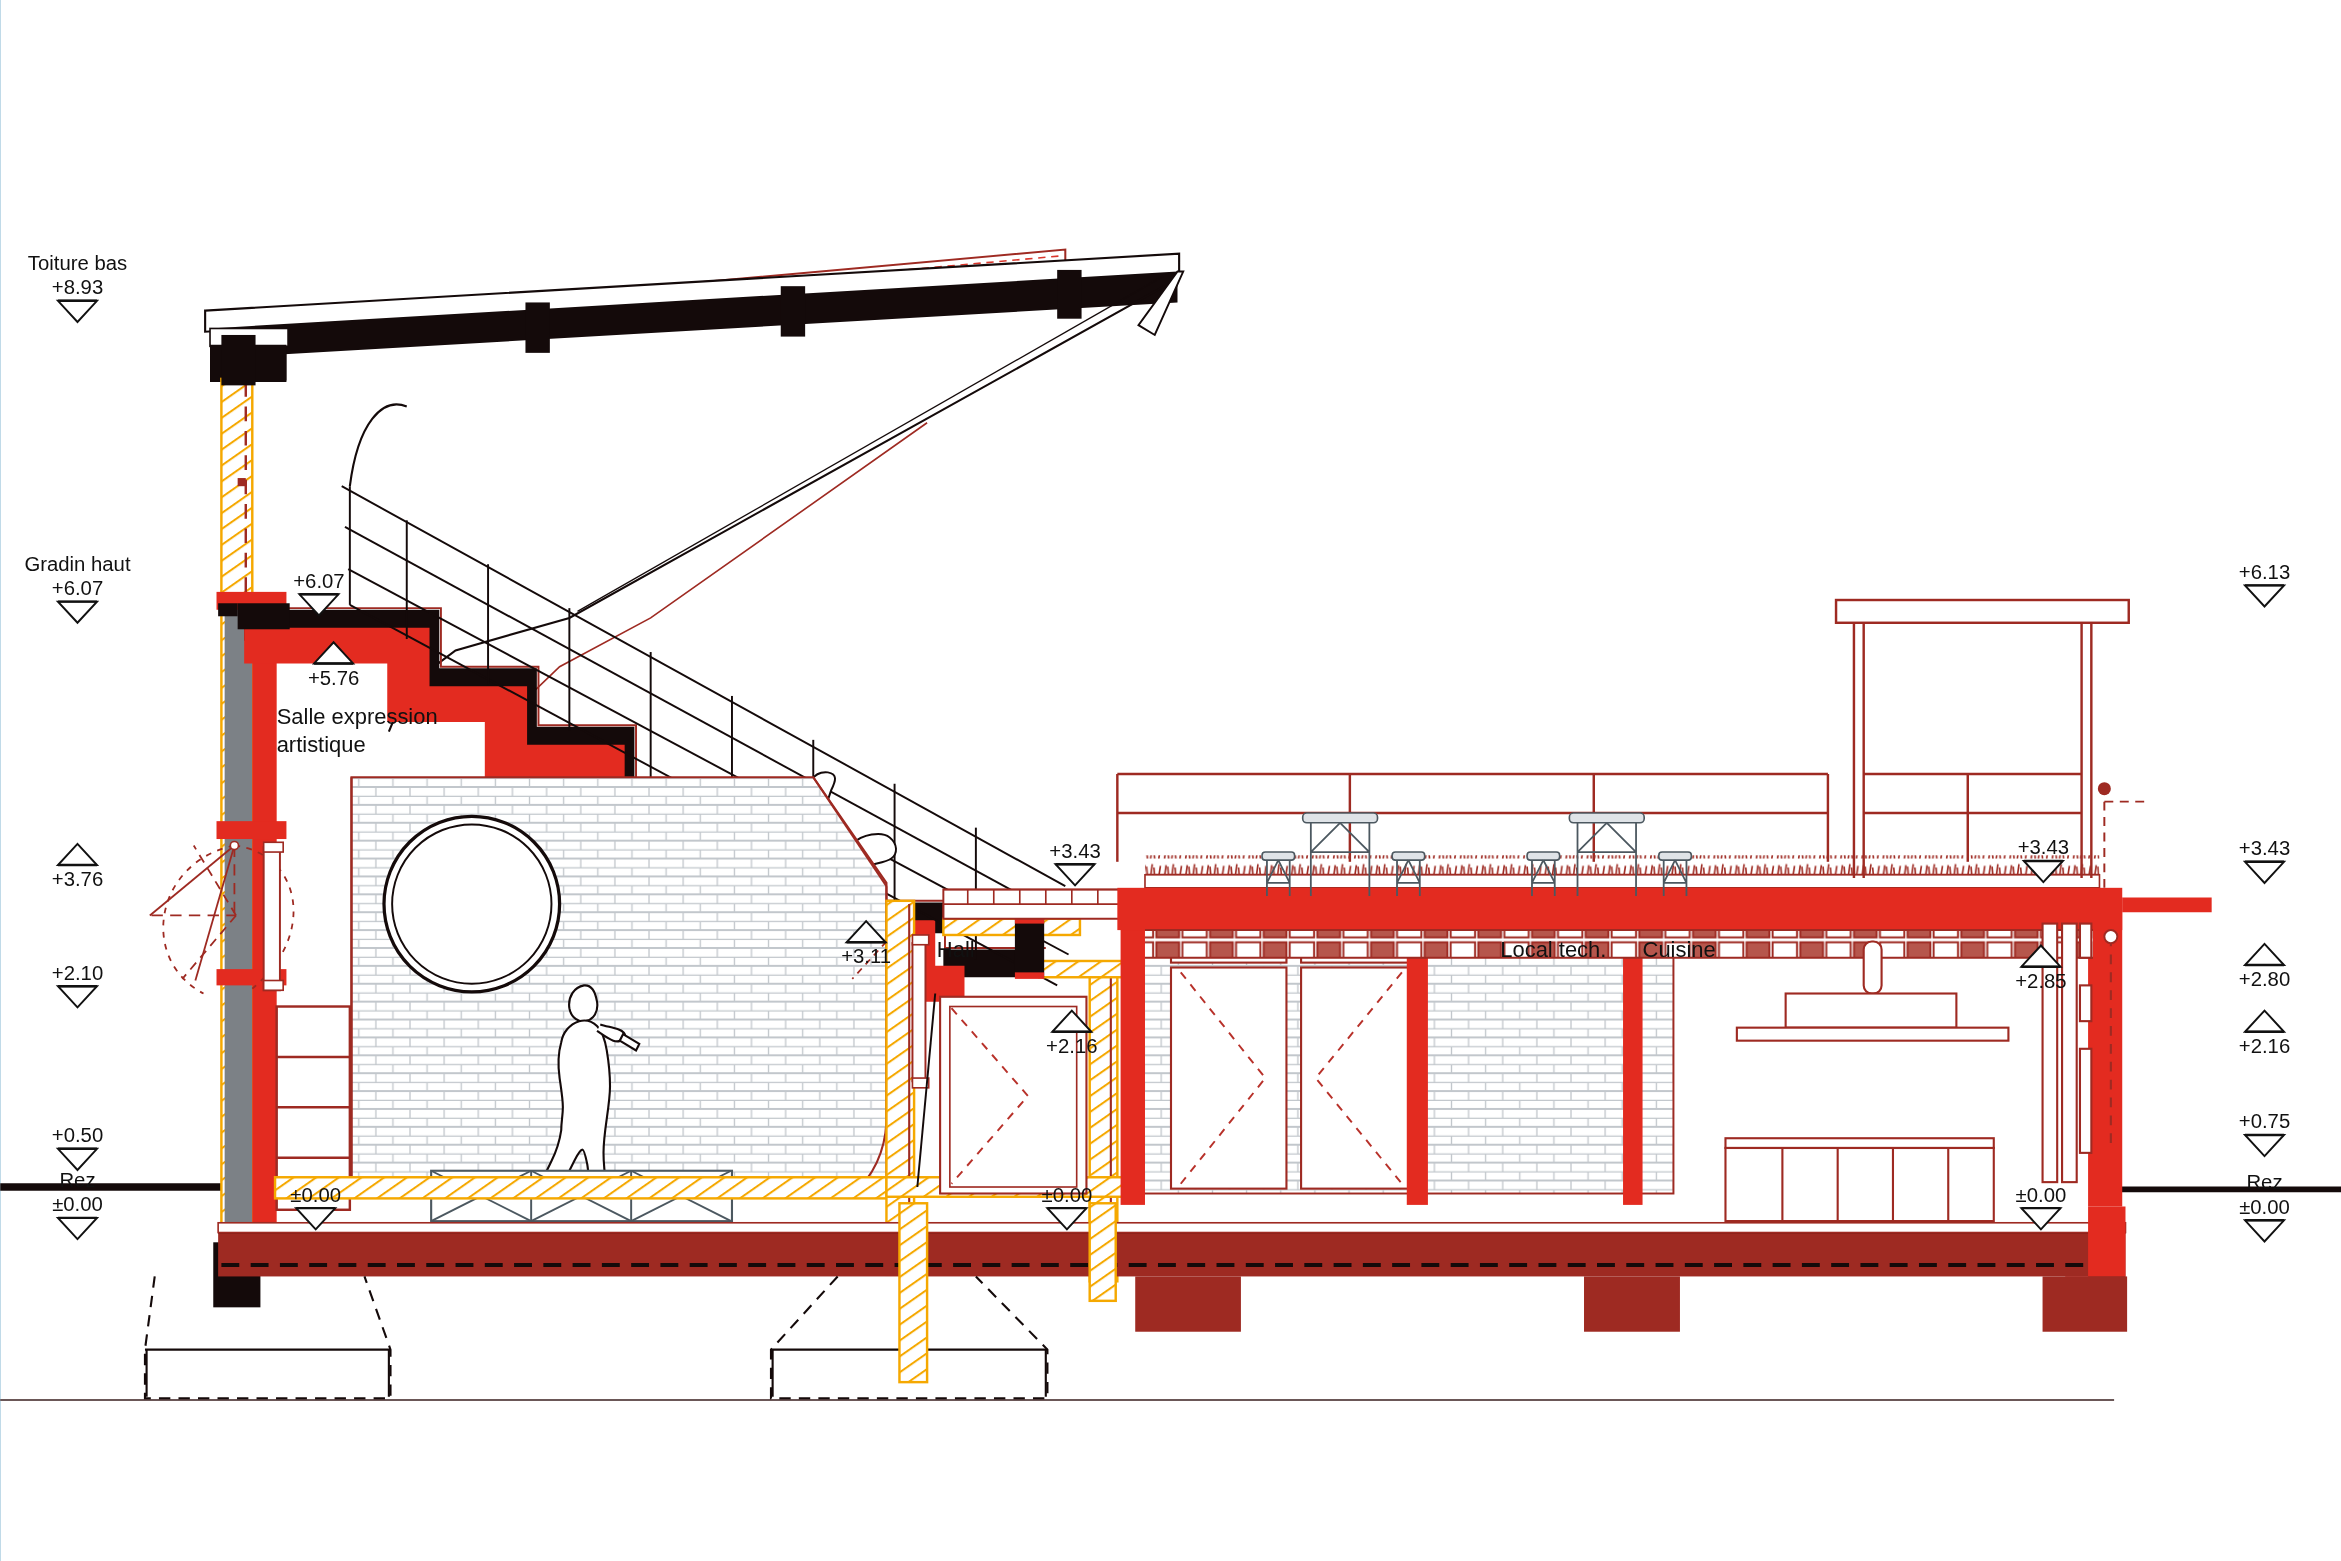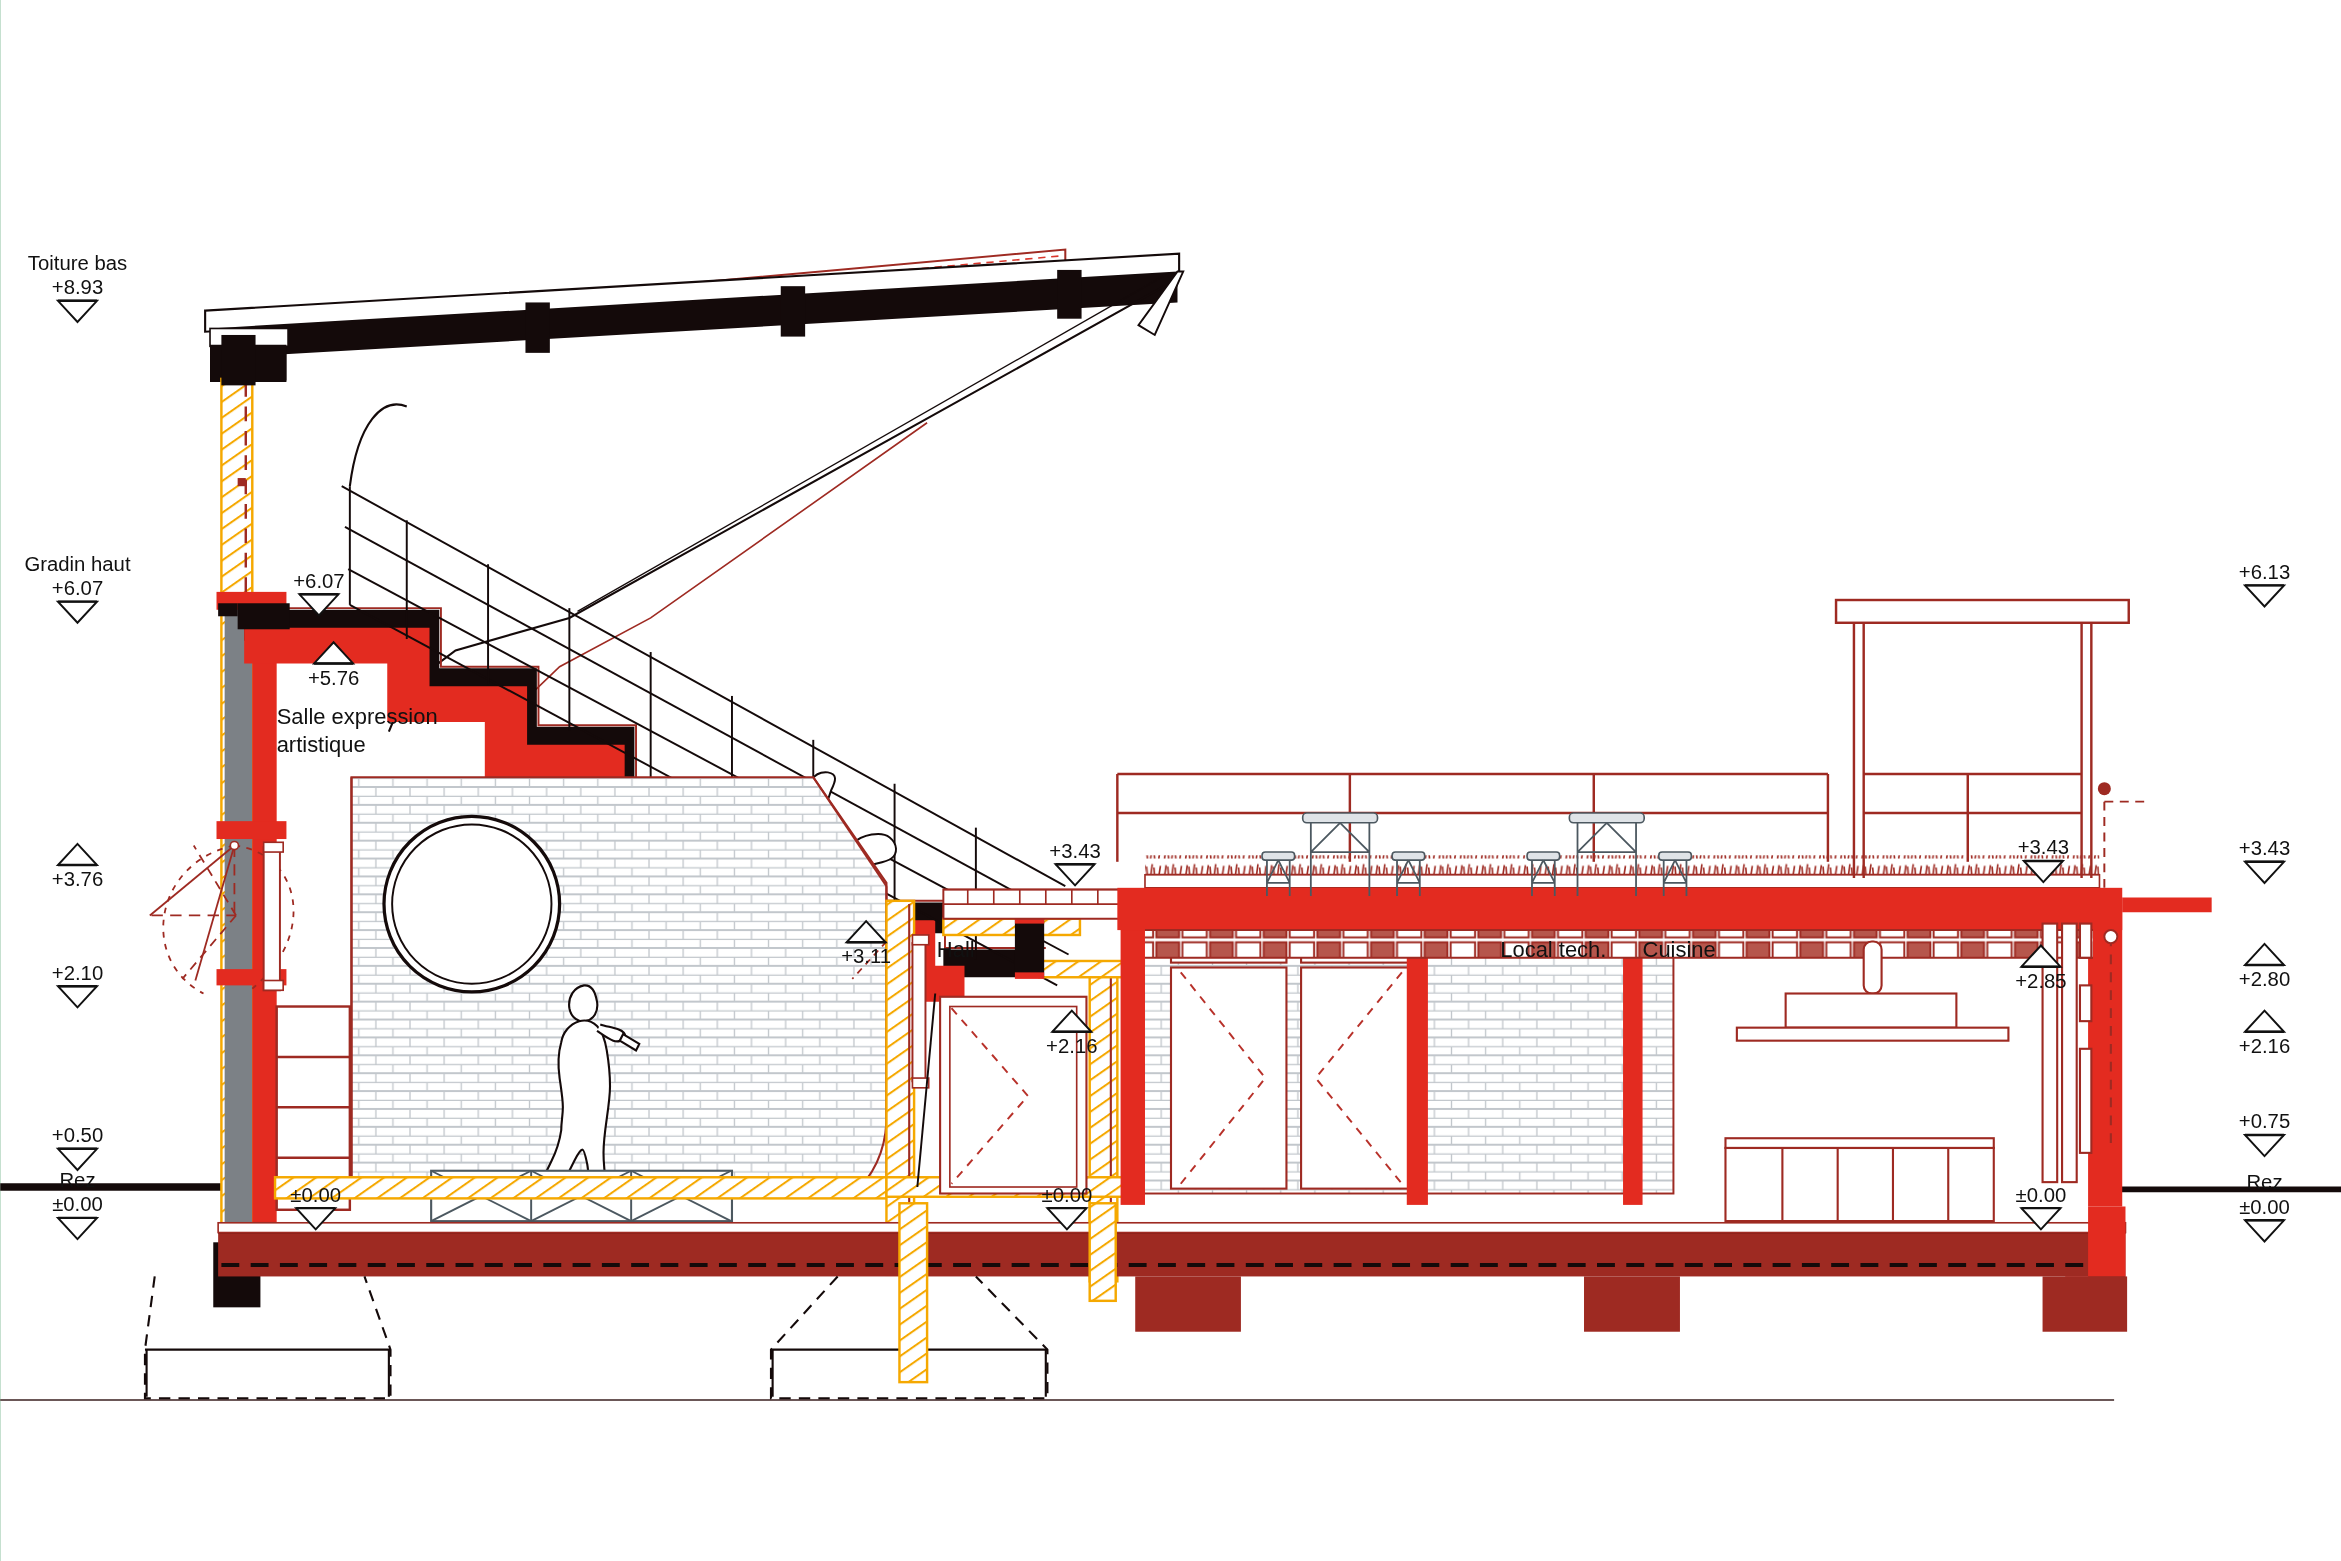--- a/index.html
+++ b/index.html
@@ -1,19 +1,19 @@
 <!DOCTYPE html>
 <html style="font-size:13px"><head>
 <meta charset="utf-8">
 <title>Architectural Section</title>
 <style>
   html,body{margin:0;padding:0;background:#ffffff;}
   body{width:2342px;height:1561px;position:relative;overflow:hidden;
        font-family:"Liberation Sans", sans-serif;}
-  #stage{position:absolute;inset:0;width:1876px;height:1561px;background:#15803d;}
+  #stage{position:absolute;inset:0;width:1876px;height:1561px;background:#0369a1;}
   svg{display:block;}
   .lvl-text{font-family:"Liberation Sans", sans-serif;font-size:25px;fill:#111111;}
   .lvl-name{font-family:"Liberation Sans", sans-serif;font-size:25px;fill:#111111;}
   .room-text{font-family:"Liberation Sans", sans-serif;font-size:27px;fill:#111111;}
 </style>
 </head>
 <body>
 
 <div id="stage">
 <svg width="2342" height="1561" viewBox="0 0 2880 1920" xmlns="http://www.w3.org/2000/svg">

